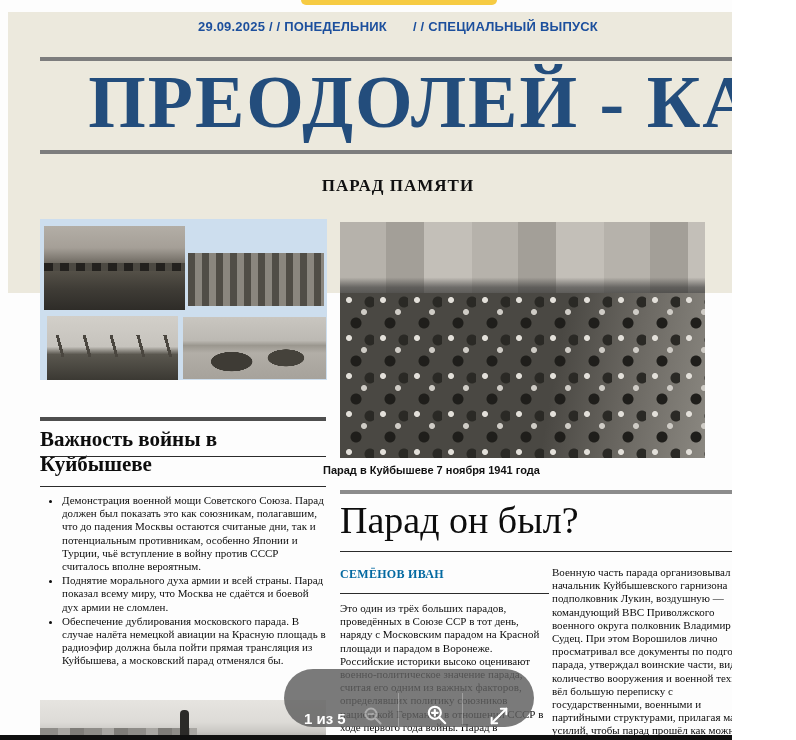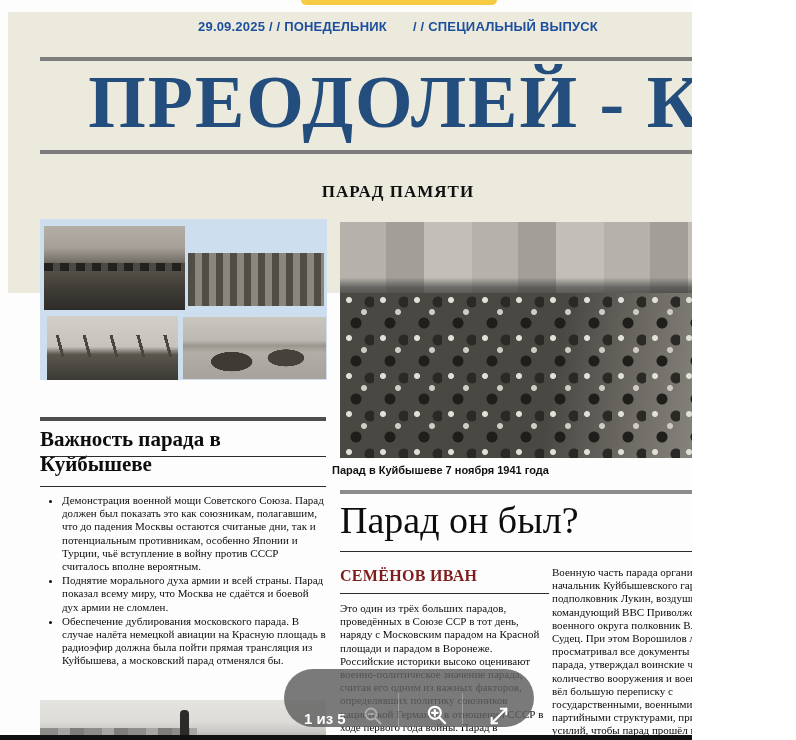--- a/index.html
+++ b/index.html
@@ -1,35 +1,35 @@
 <!DOCTYPE html>
 <html><head>
 <meta charset="utf-8">
 <style>
   html,body{margin:0;padding:0;}
   body{background:#ffffff;font-family:"Liberation Serif",serif;}
-  .stage{position:relative;width:692px;height:740px;overflow:hidden;background:#fdfdfd;}
+  .stage{position:relative;width:692px;height:740px;overflow:hidden;background:#fdfdfd;padding-left:40px;}
 
   
   .beige-top{position:absolute;left:8px;top:12px;width:788px;height:195px;background:#ece9dd;}
   .beige-mid{position:absolute;left:8px;top:207px;width:727px;height:86px;background:#ece9dd;}
   .yellow-pill{position:absolute;left:301px;top:0;width:196px;height:5px;background:#f6cb43;border-radius:0 0 9px 9px;}
 
   
   .dateline{position:absolute;left:0;top:19px;width:796px;text-align:center;
     font-family:"Liberation Sans",sans-serif;font-weight:bold;font-size:13px;color:#1c4f9d;letter-spacing:.2px;}
   .dateline .gap{display:inline-block;width:26px;}
 
   
   .mast-rule{position:absolute;left:40px;width:717px;height:4px;background:#7d7d7d;}
   .mast-rule.r1{top:57px;}
   .mast-rule.r2{top:150px;}
   .mast-title{position:absolute;left:0;top:55px;width:796px;height:95px;line-height:95px;text-align:center;
     font-family:"Liberation Serif",serif;font-weight:bold;font-size:74px;color:#234d7c;letter-spacing:2px;white-space:nowrap;margin-left:25px;}
-  .mast-subtitle{position:absolute;left:0;top:182px;width:796px;text-align:center;
+  .mast-subtitle{position:absolute;left:0;top:176px;width:796px;text-align:center;
     font-weight:bold;font-size:17px;color:#111;letter-spacing:1px;}
 
   
   .collage{position:absolute;left:40px;top:219px;width:287px;height:161px;background:#cddeee;}
   .collage .ph{position:absolute;overflow:hidden;}
   .ph-tribune{left:4px;top:7px;width:141px;height:84px;
     background:linear-gradient(180deg,#b3aea6 0%,#a59f97 26%,#827d75 38%,#565249 52%,#3f3c36 75%,#2e2c28 100%);}
   .ph-tribune:before{content:"";position:absolute;left:0;top:44%;width:100%;height:10%;
     background:repeating-linear-gradient(90deg,#23211e 0 9px,#4c4942 9px 16px);}
   .ph-soldiers{left:148px;top:7px;width:136px;height:80px;
@@ -55,38 +55,38 @@
       linear-gradient(180deg,#cfccc6,#b5b1aa);}
   .mp-crowd{position:absolute;left:0;top:30%;width:100%;height:70%;
     background:
       radial-gradient(circle at 9px 7px,#e3e0da 2.5px,transparent 3.5px),
       radial-gradient(circle at 24px 19px,#cfccc6 2.5px,transparent 3.5px),
       radial-gradient(circle at 16px 30px,#1f1e1b 5px,transparent 6px),
       radial-gradient(circle at 30px 9px,#2a2925 5px,transparent 6px),
       linear-gradient(100deg,#4a4843 58%,#6b6862 78%,#8b8881 100%),
       #4a4843;
     background-size:34px 38px,34px 38px,34px 38px,34px 38px,100% 100%;}
-  .caption{position:absolute;left:332px;top:464px;width:380px;
+  .caption{position:absolute;left:323px;top:464px;width:380px;
     font-family:"Liberation Sans",sans-serif;font-weight:bold;font-size:11px;color:#111;}
 
   
   .la-thick{position:absolute;left:40px;top:417px;width:286px;height:4px;background:#4e4e4e;}
   .la-title{position:absolute;left:40px;top:427px;width:286px;font-weight:bold;font-size:21px;color:#0d0d0d;}
   .la-rule1{position:absolute;left:40px;top:456px;width:286px;height:1px;background:#2b2b2b;}
   .la-author{position:absolute;left:40px;top:466px;width:286px;font-weight:bold;font-size:11.5px;color:#0d0d0d;letter-spacing:.4px;}
   .la-rule2{position:absolute;left:40px;top:486px;width:286px;height:1px;background:#2b2b2b;}
   .la-bullets{position:absolute;left:40px;top:494px;width:286px;}
   .la-bullets ul{margin:0;padding:0 0 0 22px;}
   .la-bullets li{font-size:11px;line-height:13.2px;color:#0d0d0d;margin:0 0 1px 0;}
 
   
   .ra-thick{position:absolute;left:340px;top:490px;width:418px;height:4px;background:#8c8c8c;}
   .ra-title{position:absolute;left:340px;top:498px;width:418px;font-size:38px;color:#0d0d0d;}
   .ra-rule1{position:absolute;left:340px;top:551px;width:418px;height:1px;background:#2b2b2b;}
-  .ra-author{position:absolute;left:340px;top:567px;width:206px;font-weight:bold;font-size:16px;color:#7f1d1d;letter-spacing:.3px;}
+  .ra-author{position:absolute;left:340px;top:567px;width:206px;font-weight:bold;font-size:12px;color:#0369a1;letter-spacing:.3px;}
   .ra-rule2{position:absolute;left:340px;top:593px;width:209px;height:1px;background:#2b2b2b;}
   .ra-col{font-size:11px;line-height:13.2px;color:#0d0d0d;position:absolute;width:206px;}
   .ra-col1{left:340px;top:602px;}
   .ra-col2{left:552px;top:566px;}
 
   
   .bottom-photo{position:absolute;left:40px;top:700px;width:286px;height:40px;overflow:hidden;
     background:linear-gradient(180deg,#e6e4e0 0%,#dddbd7 55%,#c9c7c3 80%,#a5a39f 100%);}
   .bp-buildings{position:absolute;left:0;bottom:0;width:55%;height:12px;
     background:repeating-linear-gradient(90deg,#8f8d89 0 18px,#a8a6a2 18px 30px,#7f7d79 30px 44px);}
@@ -132,21 +132,21 @@
     <div class="ph ph-tanks"></div>
   </div>
 
   <div class="main-photo">
     <div class="mp-sky"></div>
     <div class="mp-crowd"></div>
   </div>
   <div class="caption">Парад в Куйбышеве 7 ноября 1941 года</div>
 
   <div class="la-thick"></div>
-  <div class="la-title">Важность парада в Куйбышеве</div>
+  <div class="la-title">Важность войны в Куйбышеве</div>
   <div class="la-rule1"></div>
   <div class="la-rule2"></div>
   <div class="la-bullets">
     <ul>
       <li>Демонстрация военной мощи Советского Союза. Парад должен был показать это как союзникам, полагавшим, что до падения Москвы остаются считаные дни, так и потенциальным противникам, особенно Японии и Турции, чьё вступление в войну против СССР считалось вполне вероятным.</li>
       <li>Поднятие морального духа армии и всей страны. Парад показал всему миру, что Москва не сдаётся и боевой дух армии не сломлен.</li>
       <li>Обеспечение дублирования московского парада. В случае налёта немецкой авиации на Красную площадь в радиоэфир должна была пойти прямая трансляция из Куйбышева, а московский парад отменялся бы.</li>
     </ul>
   </div>
 

